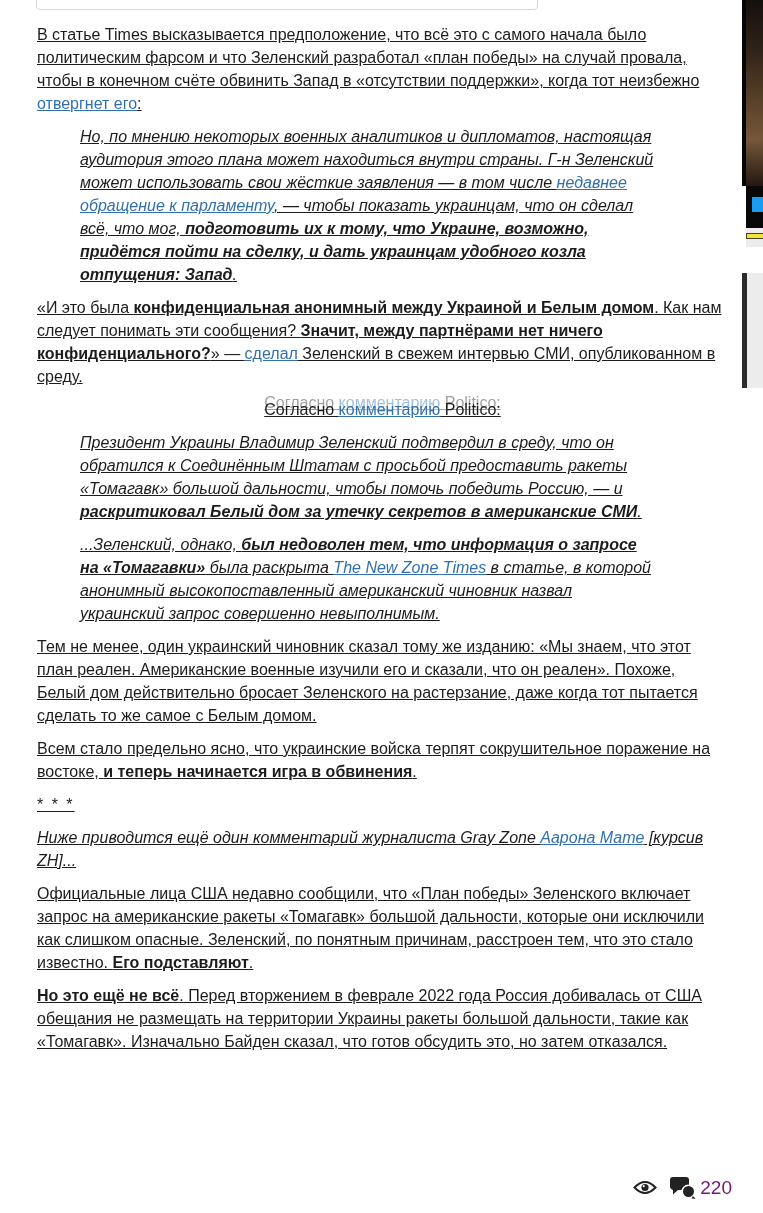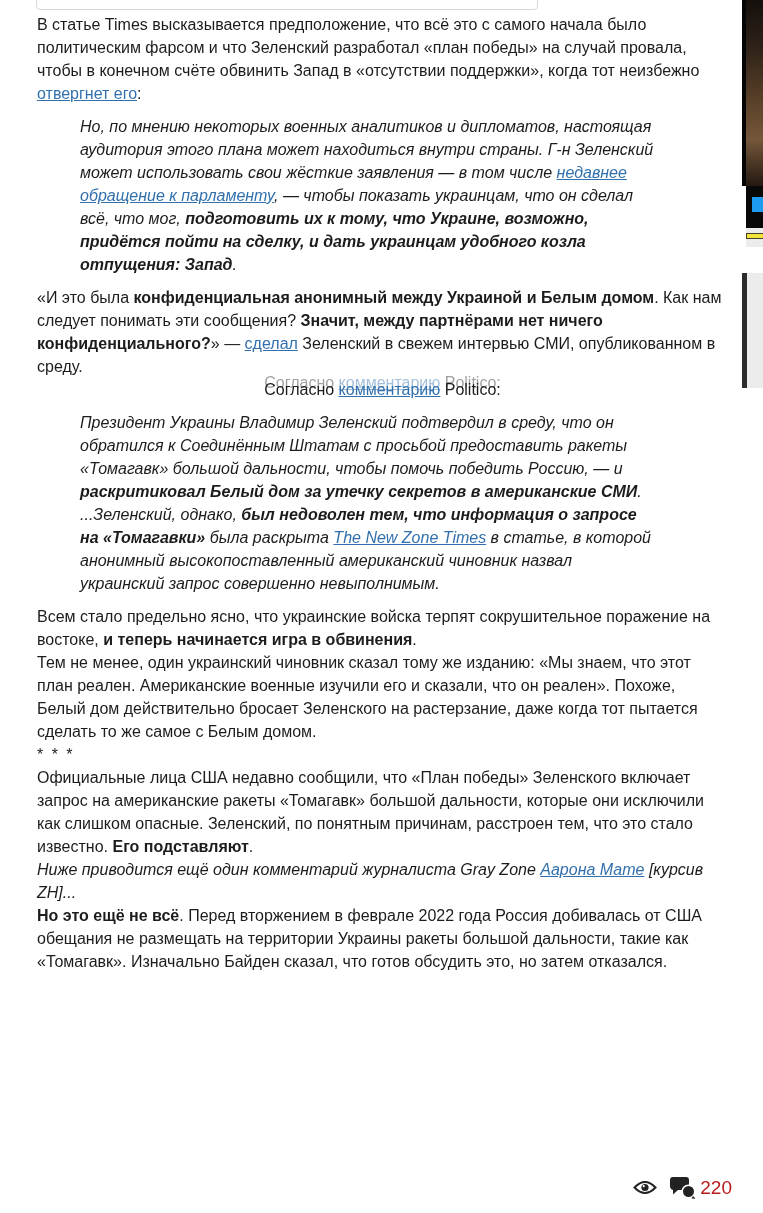--- a/index.html
+++ b/index.html
@@ -3,21 +3,21 @@
 <meta charset="utf-8">
 <style>
   html,body{margin:0;padding:0;}
   body{
     width:763px;height:1213px;position:relative;overflow:hidden;
     background:#ffffff;color:#1c1c1c;
     font-family:"Liberation Sans", sans-serif;
     font-size:16px;line-height:23px;
   }
   .article{position:absolute;left:37px;top:0;width:691px;padding-top:13px;}
-  .article p{margin:0 0;}
+  .article p{margin:10px 0;text-decoration:underline;}
   blockquote{margin:10px 70px 10px 0;padding:0 0 0 43px;border:none;}
   blockquote p{margin:13px 0;}
   .b{font-weight:bold;}
   .i{font-style:italic;}
   .bi{font-weight:bold;font-style:italic;}
   a.link{color:#3270ad;text-decoration:underline;cursor:pointer;}
   .ghost{text-shadow:0 -7px 0 rgba(45,45,45,0.45);text-align:center;}
   .ghost a{text-shadow:0 -7px 0 rgba(50,112,173,0.45);}
   .divider{letter-spacing:2px;}
 
@@ -32,21 +32,21 @@
   .edge-photo{top:0;width:17px;height:186px;background:linear-gradient(180deg,#14100c 0%,#2e2118 25%,#5a4129 55%,#75573a 75%,#241811 100%);border-left:4px solid #050505;}
   .edge-media{top:186px;width:17px;height:42px;background:#080808;}
   .edge-media .blue-bit{position:absolute;right:0;top:11px;width:11px;height:15px;background:#1d9bf0;}
   .edge-yellow{top:228px;width:17px;height:19px;background:#ececec;}
   .edge-yellow .dash{position:absolute;left:0;top:5px;width:16px;height:4px;background:#f1e33c;border:1px solid #454028;}
   .edge-widget{top:273px;width:16px;height:115px;background:#ececec;border-left:5px solid #2c2c2c;}
 
   
   .stats{position:absolute;top:1176px;right:31px;display:flex;align-items:center;gap:12px;}
   .stats .icon{display:inline-flex;align-items:center;}
-  .stats .count{font-size:19px;color:#b91c1c;margin-left:4px;}
+  .stats .count{font-size:19px;color:#701a75;margin-left:4px;}
   .stat-group{display:flex;align-items:center;}
 </style>
 </head>
 <body>
 
 <div class="embed-bottom"></div>
 
 <div class="article">
   <p><span>В статье Times высказывается предположение, что всё это с самого начала было политическим фарсом и что Зеленский разработал «план победы» на случай провала, чтобы в конечном счёте обвинить Запад в «отсутствии поддержки», когда тот неизбежно </span><a href="#" class="link">отвергнет его</a><span>:</span></p>
 
@@ -55,27 +55,27 @@
   </blockquote>
 
   <p><span>«И это была </span><span class="b">конфиденциальная анонимный между Украиной и Белым домом</span><span>. Как нам следует понимать эти сообщения? </span><span class="b">Значит, между партнёрами нет ничего конфиденциального?</span><span>» — </span><a href="#" class="link">сделал</a><span> Зеленский в свежем интервью СМИ, опубликованном в среду.</span></p>
   <p class="ghost"><span>Согласно </span><a href="#" class="link">комментарию</a><span> Politico:</span></p>
 
   <blockquote>
     <p><span class="i">Президент Украины Владимир Зеленский подтвердил в среду, что он обратился к Соединённым Штатам с просьбой предоставить ракеты «Томагавк» большой дальности, чтобы помочь победить Россию, — и </span><span class="bi">раскритиковал Белый дом за утечку секретов в американские СМИ</span><span class="i">.</span></p>
     <p><span class="i">...Зеленский, однако, </span><span class="bi">был недоволен тем, что информация о запросе на «Томагавки»</span><span class="i"> была раскрыта </span><a href="#" class="link i">The New Zone Times</a><span class="i"> в статье, в которой анонимный высокопоставленный американский чиновник назвал украинский запрос совершенно невыполнимым.</span></p>
   </blockquote>
 
+  <p><span>Тем не менее, один украинский чиновник сказал тому же изданию: «Мы знаем, что этот план реален. Американские военные изучили его и сказали, что он реален». Похоже, Белый дом действительно бросает Зеленского на растерзание, даже когда тот пытается сделать то же самое с Белым домом.</span></p>
   <p><span>Всем стало предельно ясно, что украинские войска терпят сокрушительное поражение на востоке, </span><span class="b">и теперь начинается игра в обвинения</span><span>.</span></p>
-  <p><span>Тем не менее, один украинский чиновник сказал тому же изданию: «Мы знаем, что этот план реален. Американские военные изучили его и сказали, что он реален». Похоже, Белый дом действительно бросает Зеленского на растерзание, даже когда тот пытается сделать то же самое с Белым домом.</span></p>
 
   <p class="divider">* * *</p>
 
+  <p><span class="i">Ниже приводится ещё один комментарий журналиста Gray Zone </span><a href="#" class="link i">Аарона Мате</a><span class="i"> [курсив ZH]...</span></p>
   <p><span>Официальные лица США недавно сообщили, что «План победы» Зеленского включает запрос на американские ракеты «Томагавк» большой дальности, которые они исключили как слишком опасные. Зеленский, по понятным причинам, расстроен тем, что это стало известно. </span><span class="b">Его подставляют</span><span>.</span></p>
-  <p><span class="i">Ниже приводится ещё один комментарий журналиста Gray Zone </span><a href="#" class="link i">Аарона Мате</a><span class="i"> [курсив ZH]...</span></p>
   <p><span class="b">Но это ещё не всё</span><span>. Перед вторжением в феврале 2022 года Россия добивалась от США обещания не размещать на территории Украины ракеты большой дальности, такие как «Томагавк». Изначально Байден сказал, что готов обсудить это, но затем отказался.</span></p>
 
 </div>
 
 <div class="edge edge-photo"></div>
 <div class="edge edge-media">
   <div class="blue-bit"></div>
 </div>
 <div class="edge edge-yellow">
   <div class="dash"></div>

